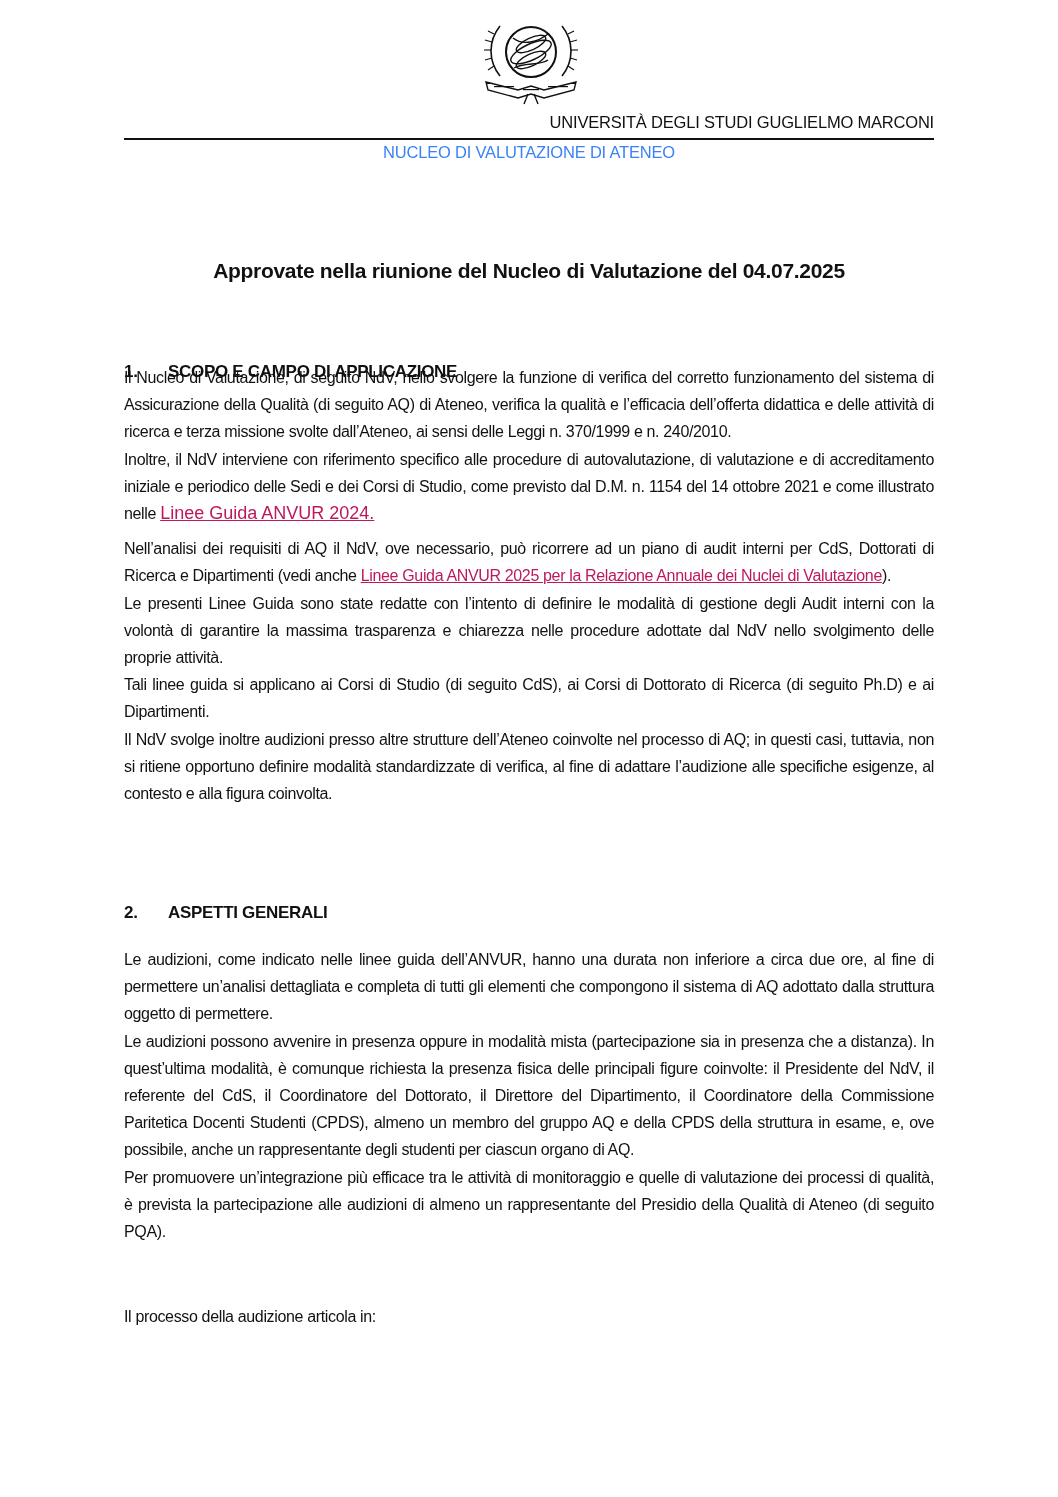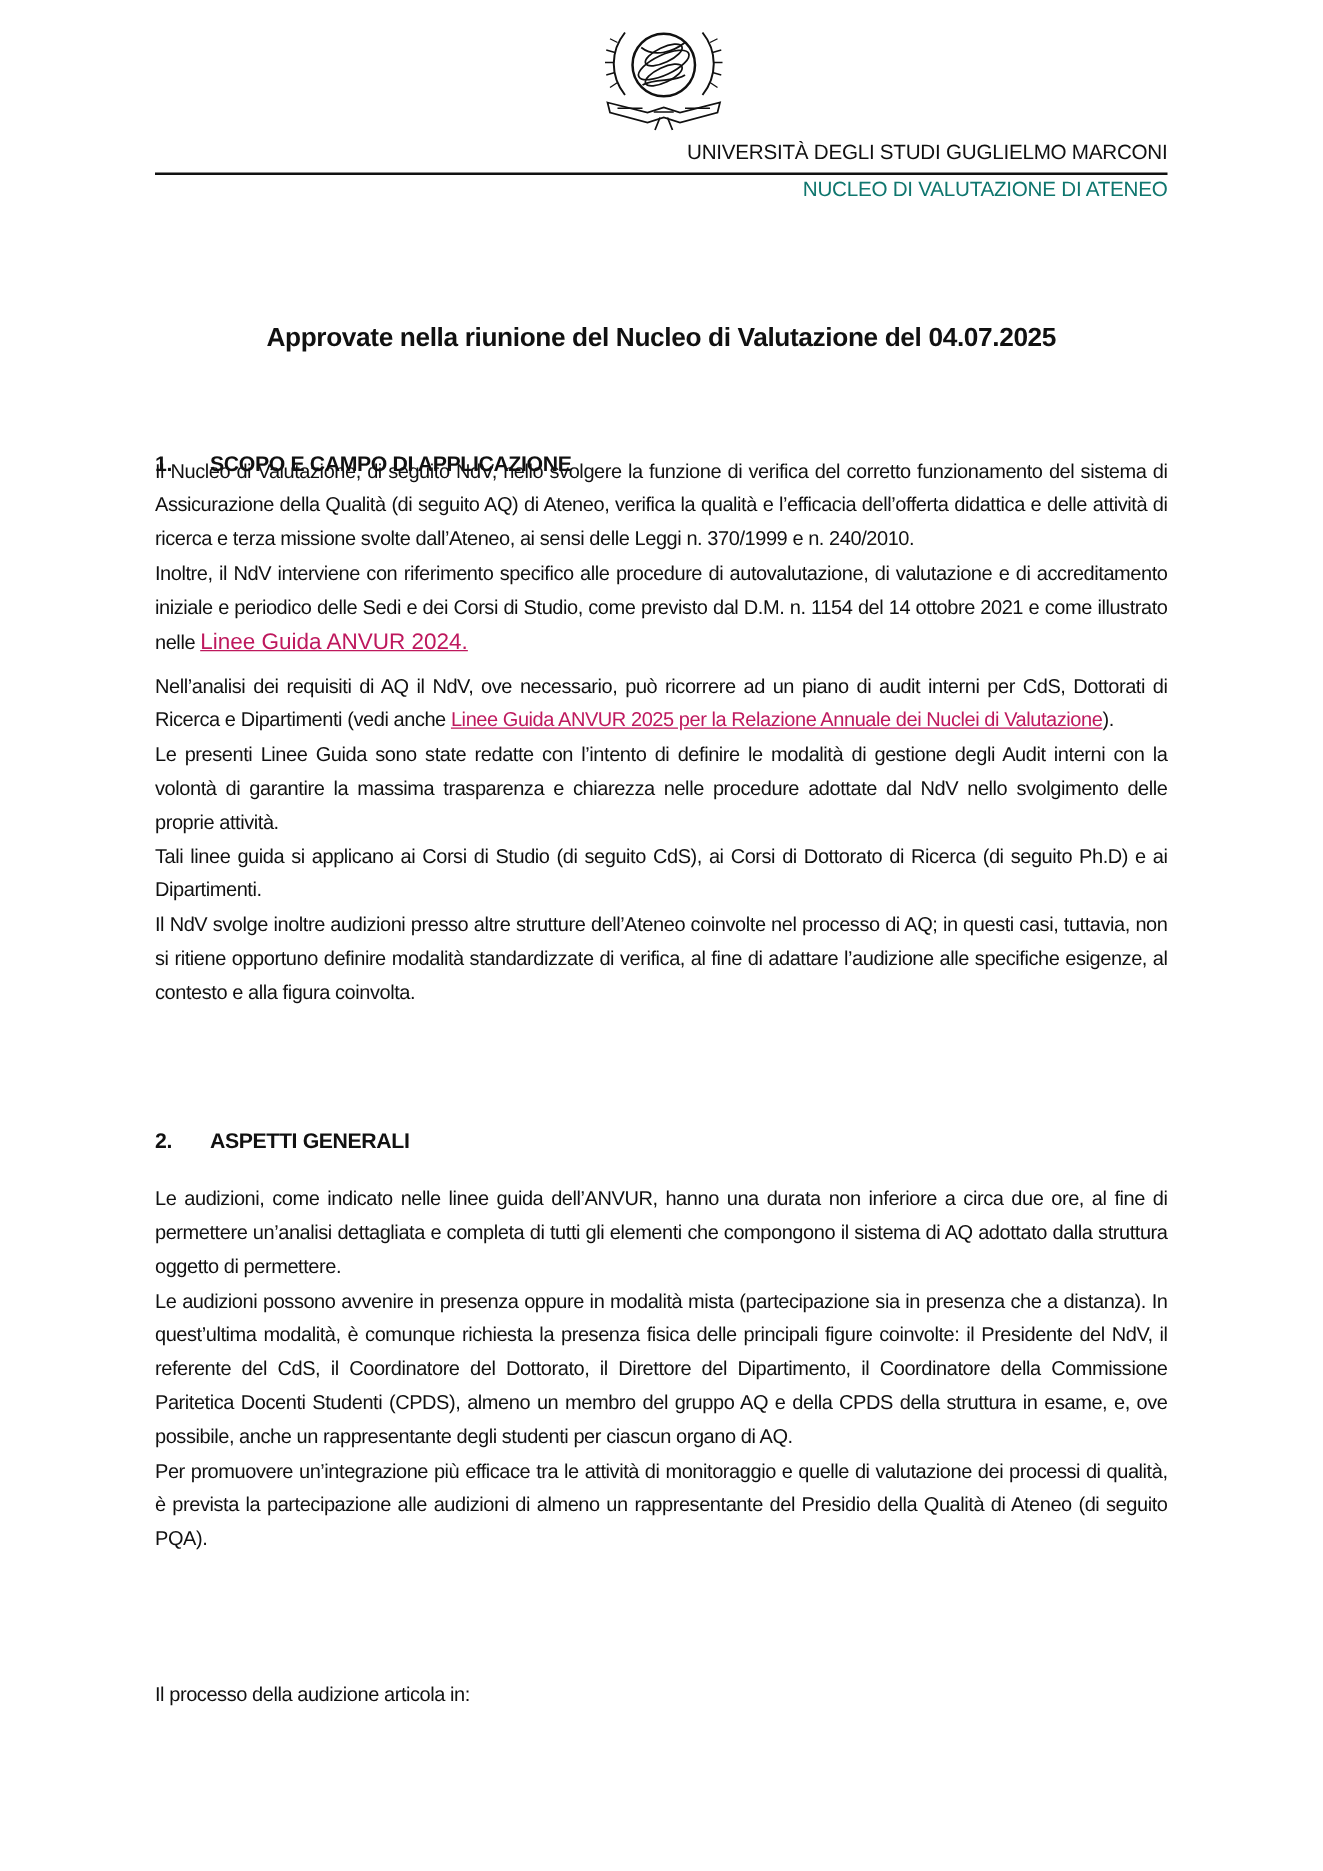--- a/index.html
+++ b/index.html
@@ -8,22 +8,22 @@
     font-family: "Liberation Sans", sans-serif; color: #111111;
   }
   .page { position: absolute; left: 0; top: 0; width: 1058px; height: 1497px; background: #fff; }
   .logo { position: absolute; left: 478px; top: 16px; width: 106px; height: 90px; }
   .uni-name {
     position: absolute; left: 124px; width: 810px; top: 113px; text-align: right;
     font-size: 16.5px; letter-spacing: -0.2px; color: #111;
   }
   .rule { position: absolute; left: 124px; width: 810px; top: 138px; height: 2px; background: #111; }
   .nucleo {
-    position: absolute; left: 124px; width: 810px; top: 143px; text-align: right;
-    font-size: 16.5px; letter-spacing: -0.2px; color: #0f766e;
+    position: absolute; left: 124px; width: 810px; top: 143px; text-align: center;
+    font-size: 16.5px; letter-spacing: -0.2px; color: #3b82f6;
   }
   .title {
     position: absolute; left: 124px; width: 810px; top: 192px; text-align: center;
     font-size: 20px; font-weight: bold; line-height: 32px; letter-spacing: -0.4px;
   }
   .subtitle {
     position: absolute; left: 124px; width: 810px; top: 259px; text-align: center;
     font-size: 21px; font-weight: bold; letter-spacing: -0.3px;
   }
   .section-heading {
@@ -104,17 +104,17 @@
   <div class="section-heading" style="top:903px;">
     <span class="num">2.</span><span>ASPETTI GENERALI</span>
   </div>
 
   <div class="body-text" style="top:946px;">
     <p>Le audizioni, come indicato nelle linee guida dell’ANVUR, hanno una durata non inferiore a circa due ore, al fine di permettere un’analisi dettagliata e completa di tutti gli elementi che compongono il sistema di AQ adottato dalla struttura oggetto di permettere.</p>
     <p>Le audizioni possono avvenire in presenza oppure in modalità mista (partecipazione sia in presenza che a distanza). In quest’ultima modalità, è comunque richiesta la presenza fisica delle principali figure coinvolte: il Presidente del NdV, il referente del CdS, il Coordinatore del Dottorato, il Direttore del Dipartimento, il Coordinatore della Commissione Paritetica Docenti Studenti (CPDS), almeno un membro del gruppo AQ e della CPDS della struttura in esame, e, ove possibile, anche un rappresentante degli studenti per ciascun organo di AQ.</p>
     <p>Per promuovere un’integrazione più efficace tra le attività di monitoraggio e quelle di valutazione dei processi di qualità, è prevista la partecipazione alle audizioni di almeno un rappresentante del Presidio della Qualità di Ateneo (di seguito PQA).</p>
   </div>
 
-  <div class="body-text" style="top:1303px;margin-top:40px;">
+  <div class="body-text" style="top:1303px;">
     <p>Il processo della audizione articola in:</p>
   </div>
 
 </div>
 
 </body></html>

